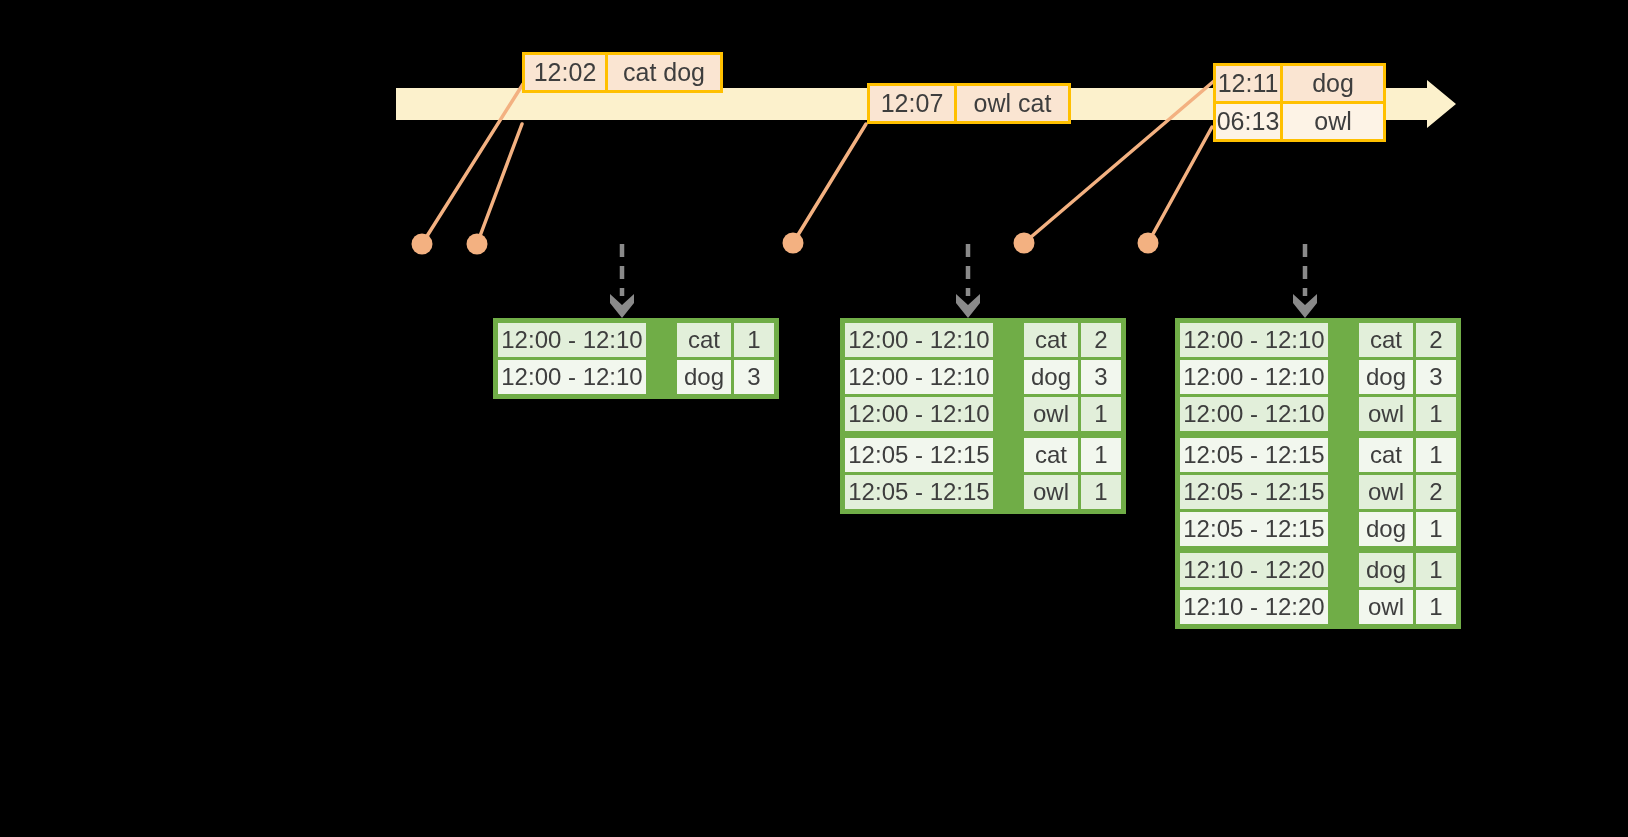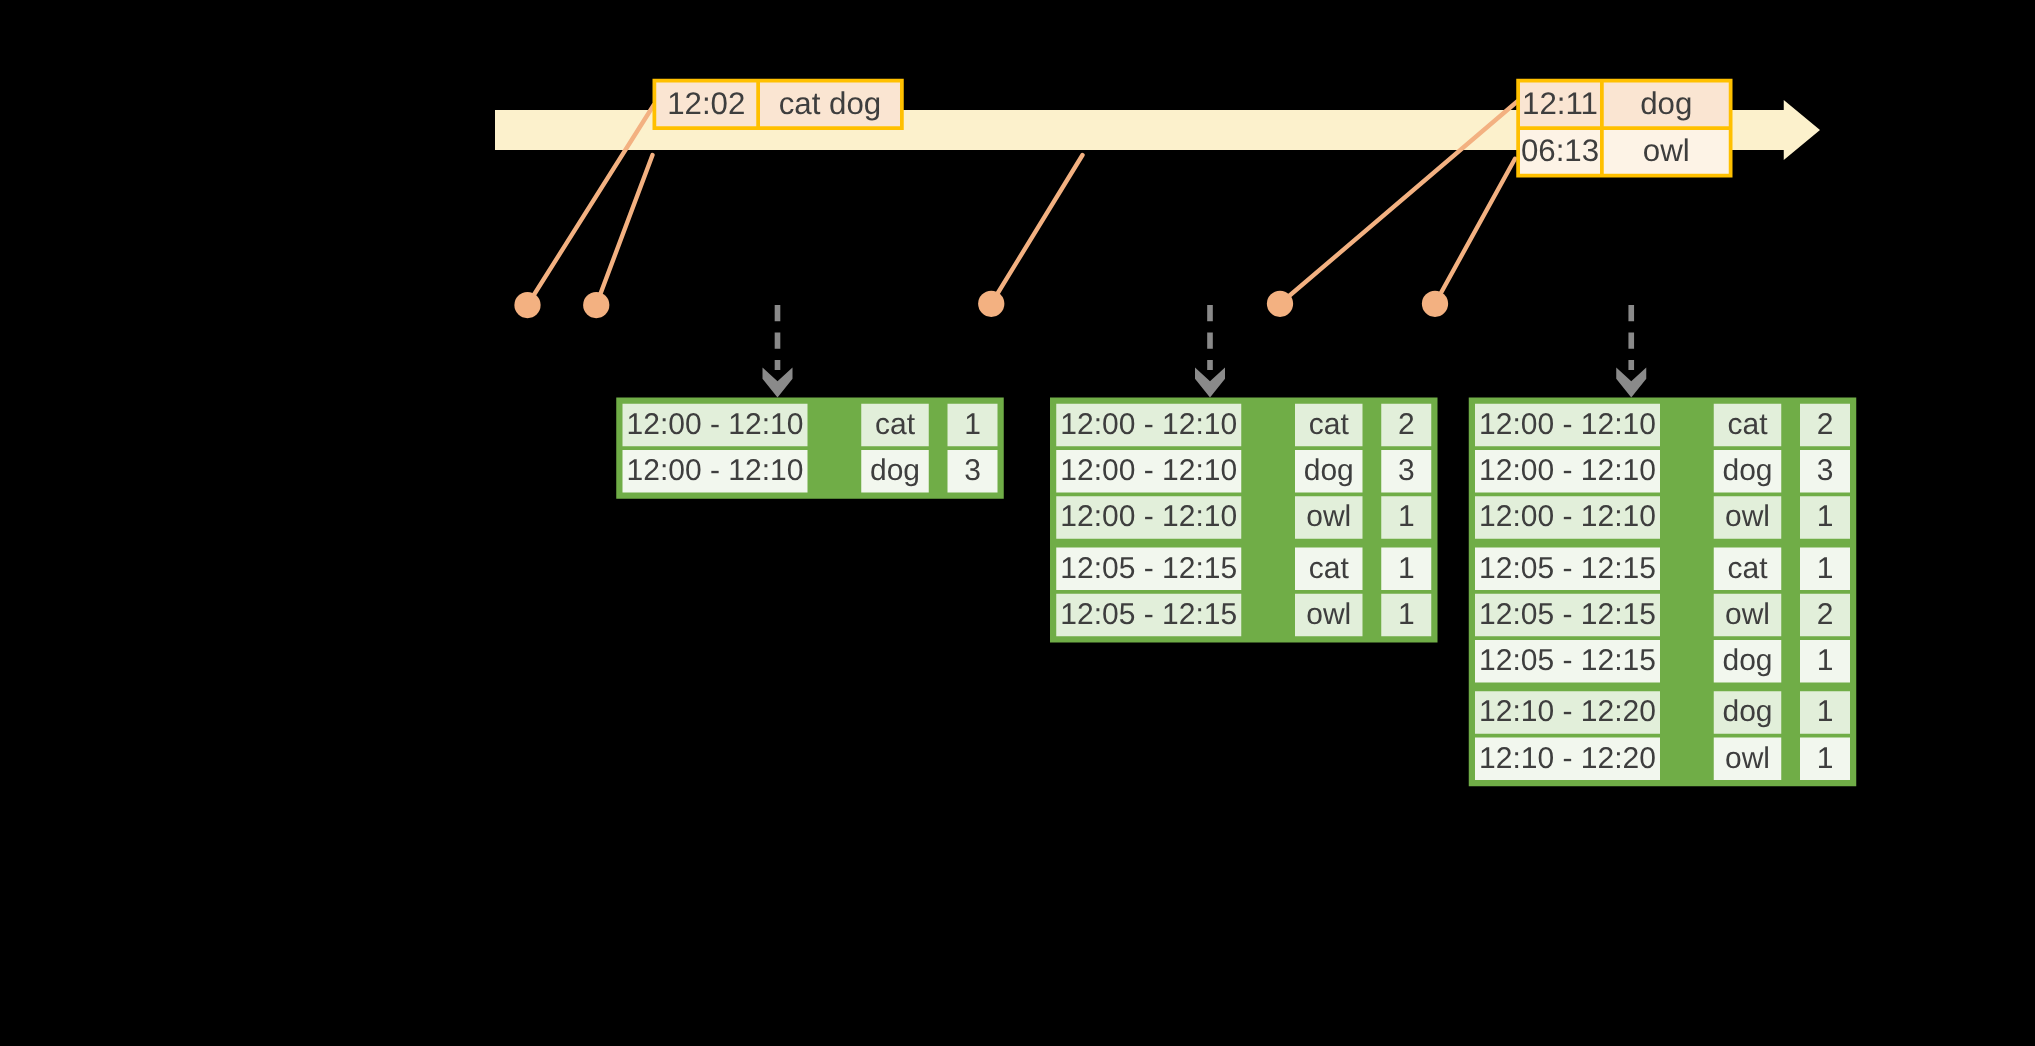--- a/index.html
+++ b/index.html
@@ -51,21 +51,21 @@
   .rtable {
     position: absolute;
     background: #70AD47;
     padding: 5px;
     display: flex;
     flex-direction: column;
     gap: 3px;
     z-index: 2;
     box-sizing: border-box;
   }
-  .rrow { display: flex; gap: 15px; }
+  .rrow { display: flex; gap: 3px; }
   .rrow.gs { margin-top: 4px; }   
   .rcell {
     height: 34px;
     display: flex;
     align-items: center;
     justify-content: center;
     font-size: 24px;
     line-height: 1;
   }
   .rcell.window { width: 148px; }
@@ -104,27 +104,33 @@
       <line x1="968" y1="244" x2="968" y2="296"></line>
       <line x1="1305" y1="244" x2="1305" y2="296"></line>
     </g>
     <g fill="#8A8A8A">
       <polygon points="610,294 622,305 634,294 634,303 622,318 610,303"></polygon>
       <polygon points="956,294 968,305 980,294 980,303 968,318 956,303"></polygon>
       <polygon points="1293,294 1305,305 1317,294 1317,303 1305,318 1293,303"></polygon>
     </g>
   </svg>
 
-  <div class="etable et1" style="left:522px; top:63px;">
+  <div class="etable et1" style="left:522px; top:52px;">
     <div class="erow">
       <div class="ecell time peach">12:02</div>
       <div class="ecell words peach">cat dog</div>
     </div>
   </div>
 
+  <div class="etable et2" style="left:867px; top:83px;">
+    <div class="erow">
+      <div class="ecell time peach">12:07</div>
+      <div class="ecell words peach">owl cat</div>
+    </div>
+  </div>
 
   <div class="etable et3" style="left:1213px; top:63px;">
     <div class="erow">
       <div class="ecell time peach">12:11</div>
       <div class="ecell words peach">dog</div>
     </div>
     <div class="erow">
       <div class="ecell time cream">06:13</div>
       <div class="ecell words cream">owl</div>
     </div>

